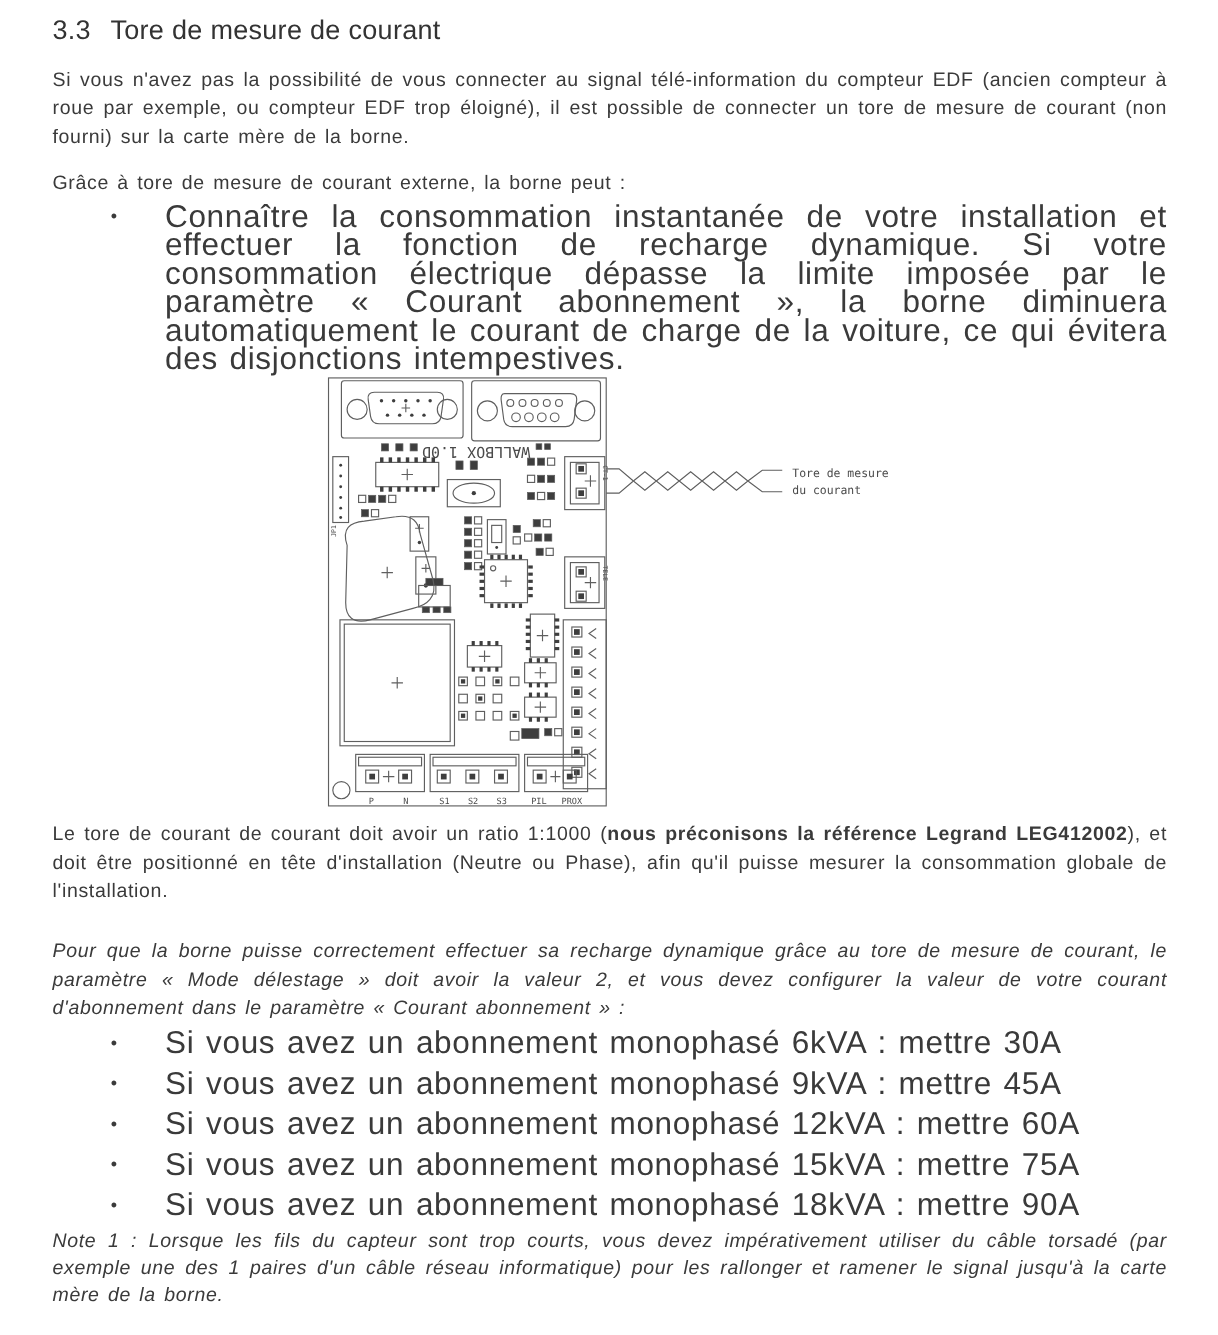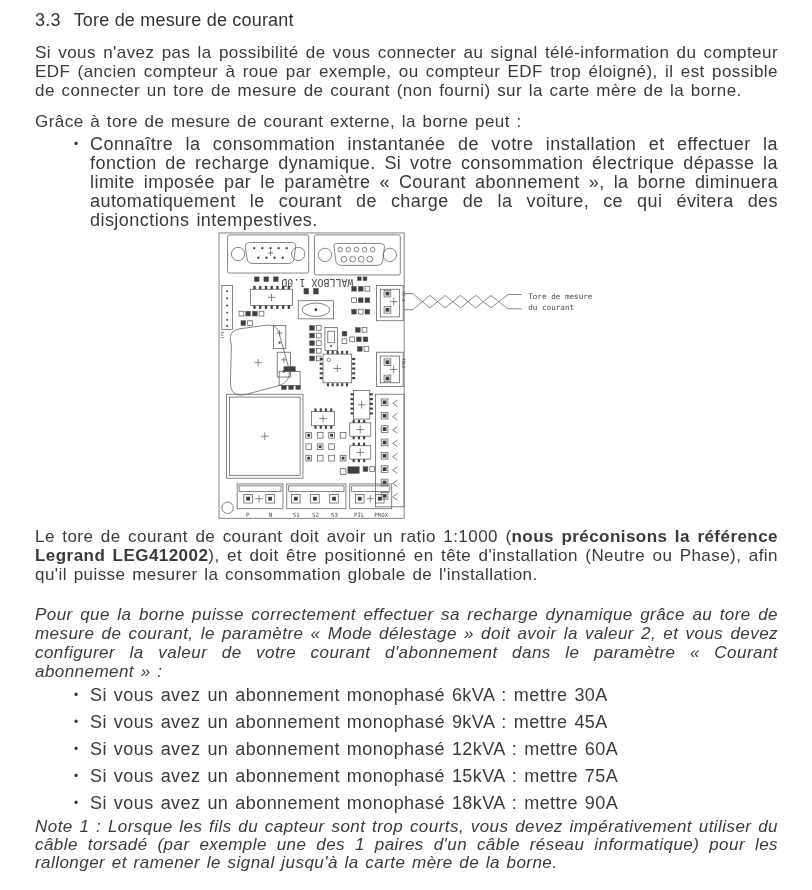--- a/index.html
+++ b/index.html
@@ -5,27 +5,27 @@
   * { margin:0; padding:0; box-sizing:border-box; }
   html,body { background:#ffffff; }
   body {
     width:812px; height:890px; overflow:hidden;
     font-family:"Liberation Sans", sans-serif;
     color:#3a3a3a;
   }
   .page { width:812px; height:890px; padding:8px 34px 0 35px; background:#fff; }
   .heading { font-size:18px; font-weight:400; color:#333; line-height:25px; letter-spacing:.2px; }
   .hnum { margin-right:13px; }
-  .para { font-size:17px; line-height:19px; letter-spacing:.45px; word-spacing:1.5px; margin-top:12px; }
+  .para { font-size:13px; line-height:19px; letter-spacing:.45px; word-spacing:1.5px; margin-top:12px; }
   .mt10 { margin-top:10px; } .mt4 { margin-top:4px; } .mt3 { margin-top:3px; } .mt9 { margin-top:21px;font-style:italic; }
   .j { text-align:justify; text-align-last:left; }
   b { font-weight:bold; }
   .bullet { display:flex; margin-top:4px; }
   .bullet .dot { flex:none; width:28px; margin-left:27px; text-align:center; font-size:12px; line-height:19px; color:#3a3a3a; }
-  .bullet .btext { flex:1; font-size:18px; line-height:19px; letter-spacing:.45px; word-spacing:1.5px; }
+  .bullet .btext { flex:1; font-size:21px; line-height:19px; letter-spacing:.45px; word-spacing:1.5px;margin-left:20px; }
   .kvalist { margin-top:5px; }
   .kvalist .bullet { margin-top:8px; }
   .kvalist .bullet:first-child { margin-top:0; }
   .diagram { margin:2px 0 2px 183px; height:292px; }
   .note { font-style:italic; margin-top:5px; line-height:18px; }
   .note .nlabel { font-weight:normal; }
   svg { display:block; }
   svg .ln { stroke:#5f5f5f; stroke-width:.8; fill:none; }
   svg .fl { fill:#3e3e3e; stroke:none; }
   svg .flo { fill:#3e3e3e; stroke:#5f5f5f; stroke-width:.5; }

